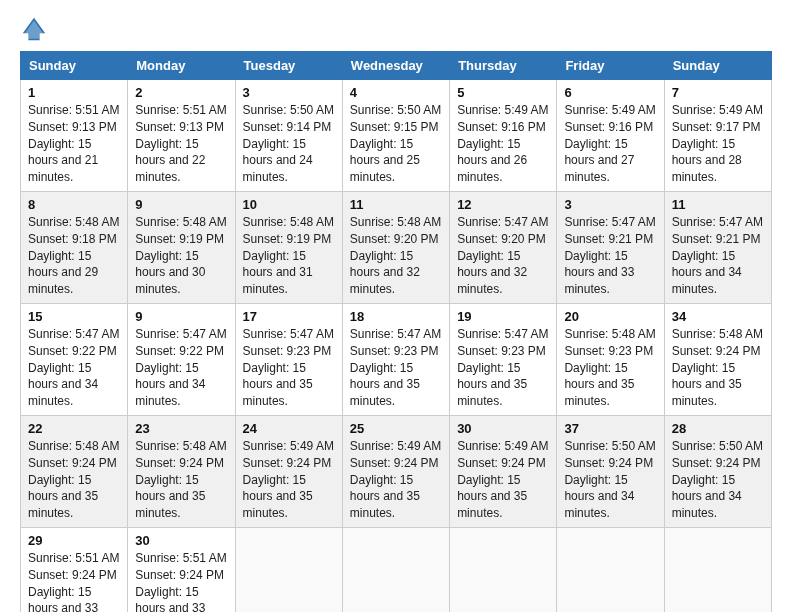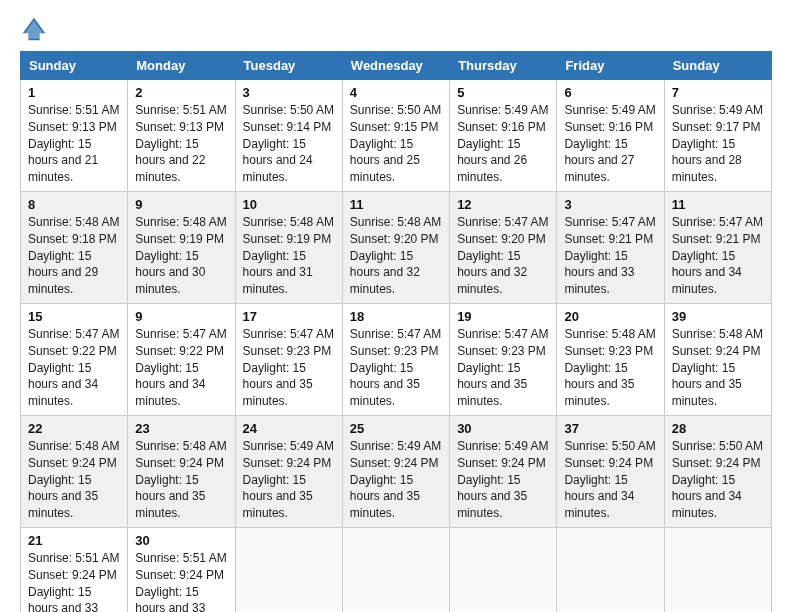--- a/index.html
+++ b/index.html
@@ -175,41 +175,41 @@
           <td><span class="day-number">9</span>
 <span class="day-detail">Sunrise: 5:47 AM<br>Sunset: 9:22 PM<br>Daylight: 15 hours and 34 minutes.</span></td>
           <td><span class="day-number">17</span>
 <span class="day-detail">Sunrise: 5:47 AM<br>Sunset: 9:23 PM<br>Daylight: 15 hours and 35 minutes.</span></td>
           <td><span class="day-number">18</span>
 <span class="day-detail">Sunrise: 5:47 AM<br>Sunset: 9:23 PM<br>Daylight: 15 hours and 35 minutes.</span></td>
           <td><span class="day-number">19</span>
 <span class="day-detail">Sunrise: 5:47 AM<br>Sunset: 9:23 PM<br>Daylight: 15 hours and 35 minutes.</span></td>
           <td><span class="day-number">20</span>
 <span class="day-detail">Sunrise: 5:48 AM<br>Sunset: 9:23 PM<br>Daylight: 15 hours and 35 minutes.</span></td>
-          <td><span class="day-number">39</span>
+          <td><span class="day-number">34</span>
 <span class="day-detail">Sunrise: 5:48 AM<br>Sunset: 9:24 PM<br>Daylight: 15 hours and 35 minutes.</span></td>
         </tr>
         <tr class="row-even">
           <td><span class="day-number">22</span>
 <span class="day-detail">Sunrise: 5:48 AM<br>Sunset: 9:24 PM<br>Daylight: 15 hours and 35 minutes.</span></td>
           <td><span class="day-number">23</span>
 <span class="day-detail">Sunrise: 5:48 AM<br>Sunset: 9:24 PM<br>Daylight: 15 hours and 35 minutes.</span></td>
           <td><span class="day-number">24</span>
 <span class="day-detail">Sunrise: 5:49 AM<br>Sunset: 9:24 PM<br>Daylight: 15 hours and 35 minutes.</span></td>
           <td><span class="day-number">25</span>
 <span class="day-detail">Sunrise: 5:49 AM<br>Sunset: 9:24 PM<br>Daylight: 15 hours and 35 minutes.</span></td>
           <td><span class="day-number">30</span>
 <span class="day-detail">Sunrise: 5:49 AM<br>Sunset: 9:24 PM<br>Daylight: 15 hours and 35 minutes.</span></td>
           <td><span class="day-number">37</span>
 <span class="day-detail">Sunrise: 5:50 AM<br>Sunset: 9:24 PM<br>Daylight: 15 hours and 34 minutes.</span></td>
           <td><span class="day-number">28</span>
 <span class="day-detail">Sunrise: 5:50 AM<br>Sunset: 9:24 PM<br>Daylight: 15 hours and 34 minutes.</span></td>
         </tr>
         <tr class="row-odd">
-          <td><span class="day-number">21</span>
+          <td><span class="day-number">29</span>
 <span class="day-detail">Sunrise: 5:51 AM<br>Sunset: 9:24 PM<br>Daylight: 15 hours and 33 minutes.</span></td>
           <td><span class="day-number">30</span>
 <span class="day-detail">Sunrise: 5:51 AM<br>Sunset: 9:24 PM<br>Daylight: 15 hours and 33 minutes.</span></td>
           <td class="empty-cell"></td>
           <td class="empty-cell"></td>
           <td class="empty-cell"></td>
           <td class="empty-cell"></td>
           <td class="empty-cell"></td>
         </tr>
       </tbody>

